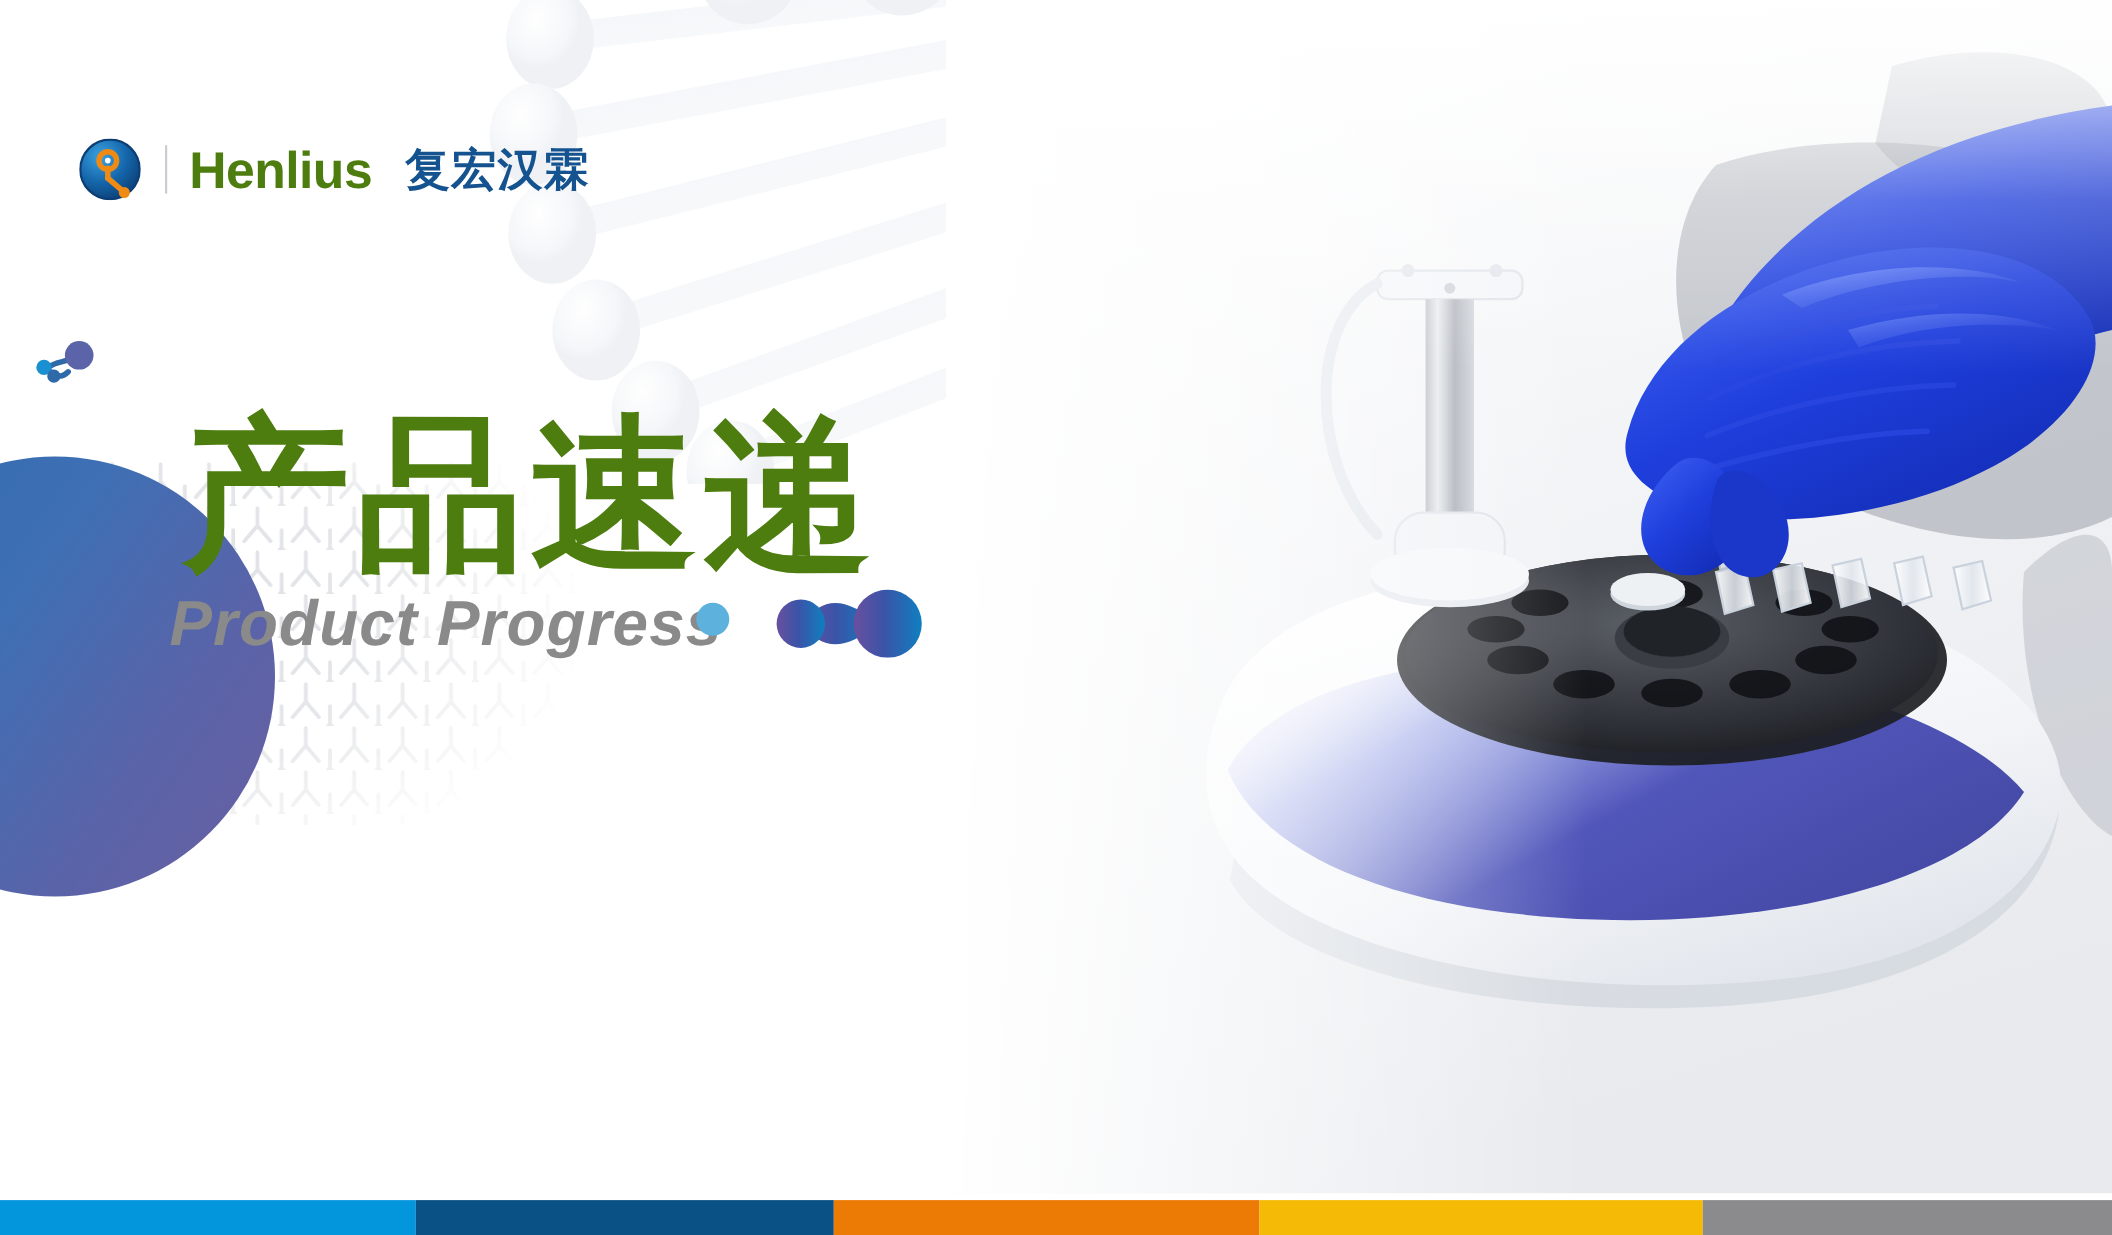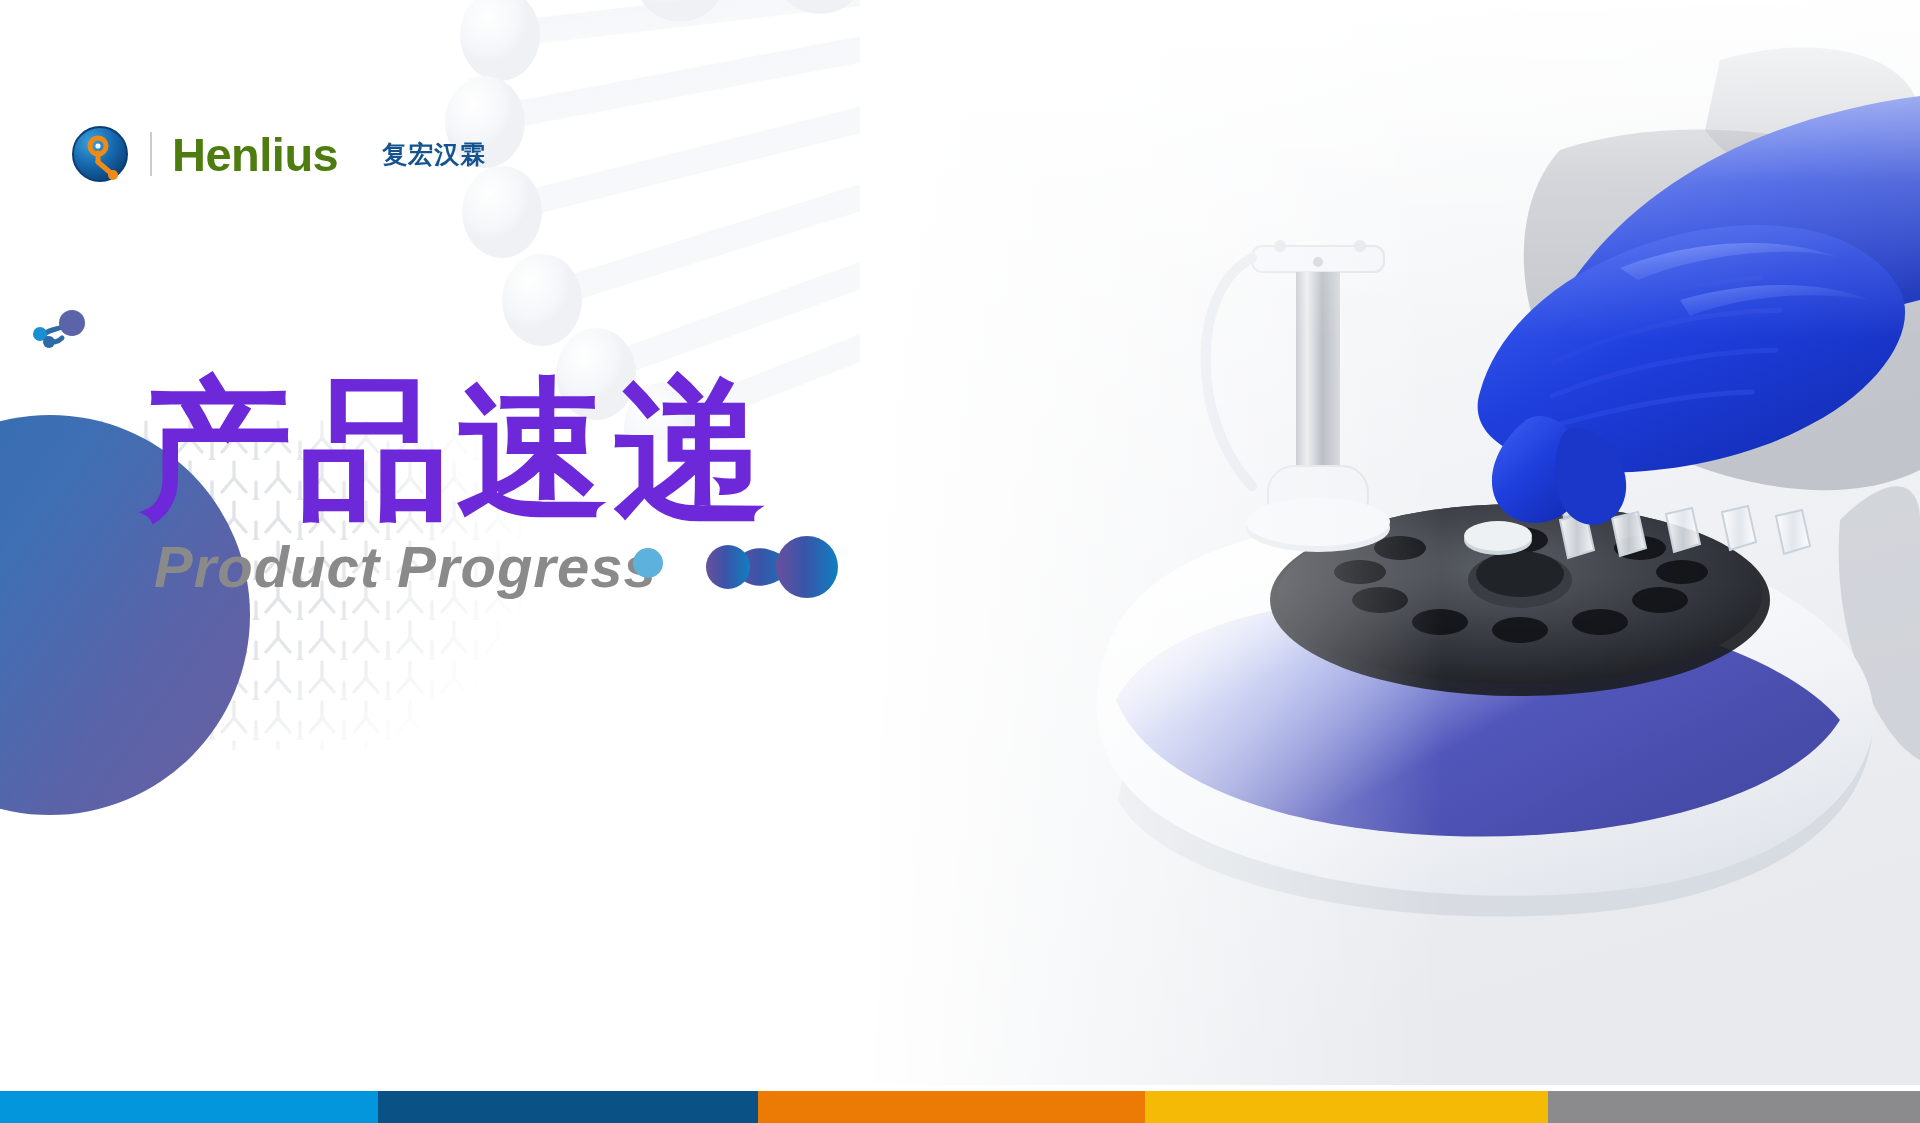--- a/index.html
+++ b/index.html
@@ -30,21 +30,21 @@
 
   
   .logo{position:absolute;left:72px;top:122px;display:flex;align-items:center;height:64px;}
   .logo-mark{width:56px;height:56px;position:relative;flex:0 0 auto;}
   .logo-divider{width:2px;height:44px;background:#c9ccd1;margin:0 20px 0 22px;flex:0 0 auto;}
   .logo-word{
     font-size:47px;font-weight:bold;color:#14538f;letter-spacing:-0.5px;
     line-height:1;font-family:"Liberation Sans",sans-serif;
   }
   .logo-cn{
-    font-size:25px;font-weight:bold;color:#14538f;margin-left:44px;letter-spacing:1px;
+    font-size:41px;font-weight:bold;color:#14538f;margin-left:30px;letter-spacing:1px;
     line-height:1;font-family:"DejaVu Sans","Liberation Sans",sans-serif;
   }
 
   
   .headline-block{position:absolute;left:140px;top:372px;}
   .headline{
     font-size:152px;line-height:1.02;font-weight:bold;color:#10548e;
     letter-spacing:6px;margin:0;white-space:nowrap;
     font-family:"DejaVu Sans","Liberation Sans",sans-serif;
   }
@@ -171,21 +171,21 @@
         <circle cx="41" cy="49" r="5" fill="#ef8b15"></circle>
         <circle cx="26" cy="20" r="2.6" fill="#ffffff"></circle>
       </svg>
     </span>
     <span class="logo-divider"></span>
     <span class="logo-word" style="color: #4d7c0f;">Henlius</span>
     <span class="logo-cn" style="color: rgb(20, 83, 143);">复宏汉霖</span>
   </div>
 
   <div class="headline-block">
-    <h1 class="headline" style="color: #6d28d9;">产品速递</h1>
+    <h1 class="headline" style="color: #4d7c0f; margin-left: 26px;">产品速递</h1>
     <div class="subhead" style="color: rgb(138, 138, 138);">Product Progress</div>
   </div>
 
   <div class="dot-small" style="background: rgb(92, 178, 221);"></div>
   <div class="dumbbell">
     <svg viewBox="0 0 150 62" xmlns="http://www.w3.org/2000/svg" aria-hidden="true">
       <defs>
         <linearGradient id="dbG" x1="0" y1="0" x2="1" y2="0">
           <stop offset="0%" stop-color="#6a4f9e"></stop>
           <stop offset="45%" stop-color="#3a54a8"></stop>

